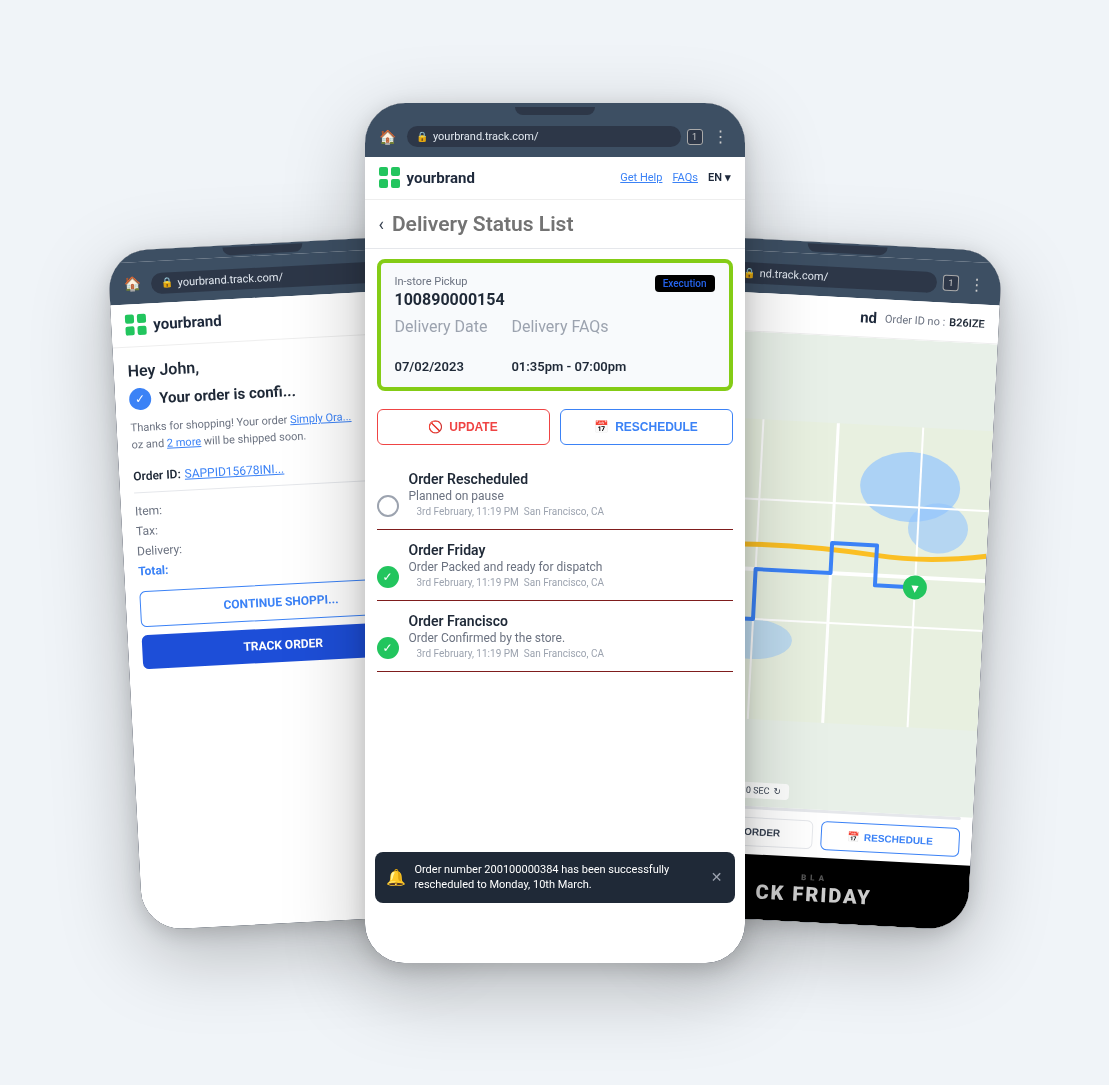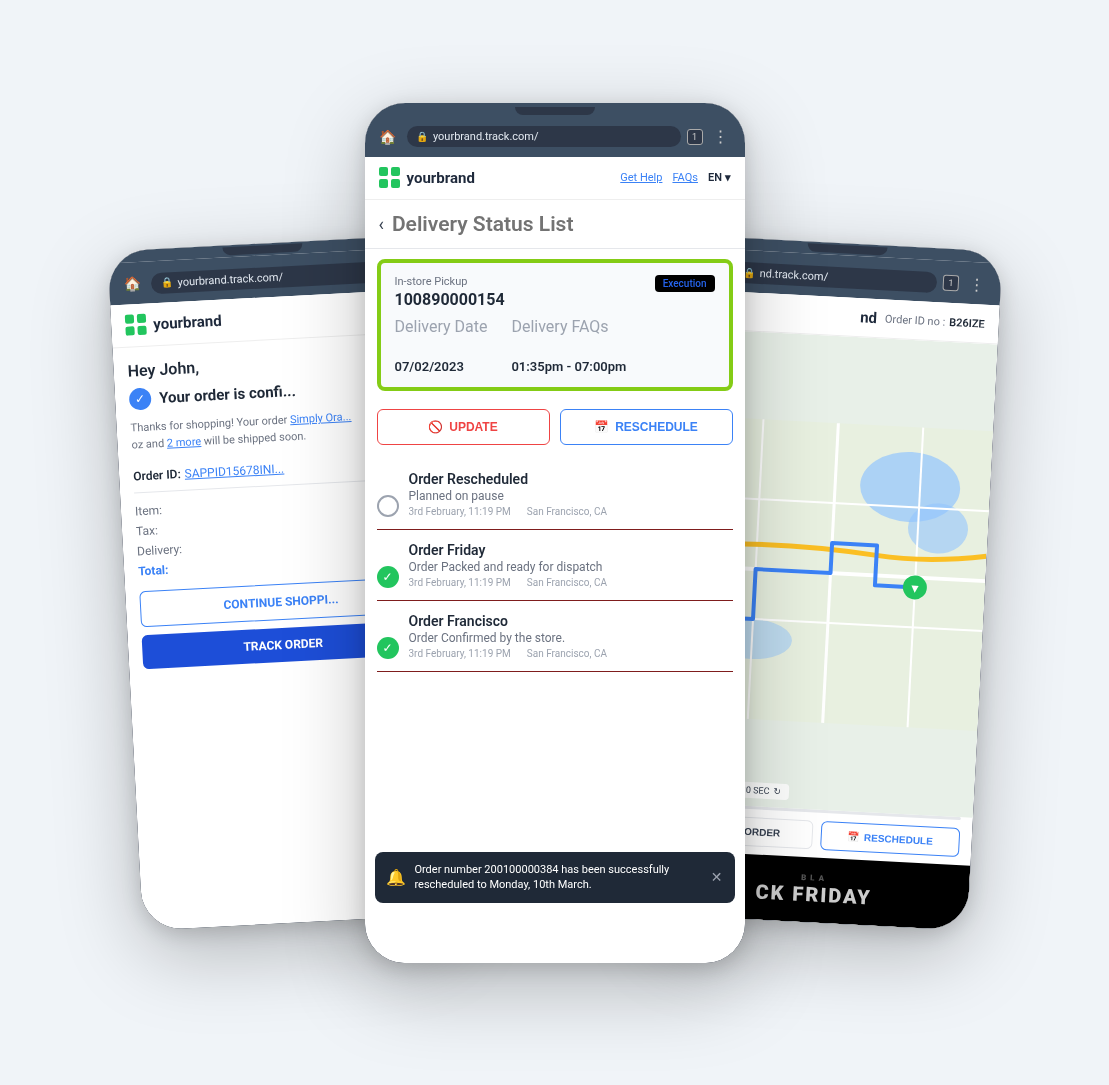--- a/index.html
+++ b/index.html
@@ -376,23 +376,24 @@
     }
 
     .status-desc {
       font-size: 12px;
       color: #6b7280;
       margin-bottom: 3px;
     }
 
     .status-meta {
       display: flex;
-      gap: 16px;
+      gap: 5px;
       font-size: 10px;
       color: #9ca3af;
+      margin-left: 8px;
     }
 
     
     .toast {
       position: absolute;
       bottom: 60px;
       left: 10px;
       right: 10px;
       background: #1f2937;
       color: #fff;

